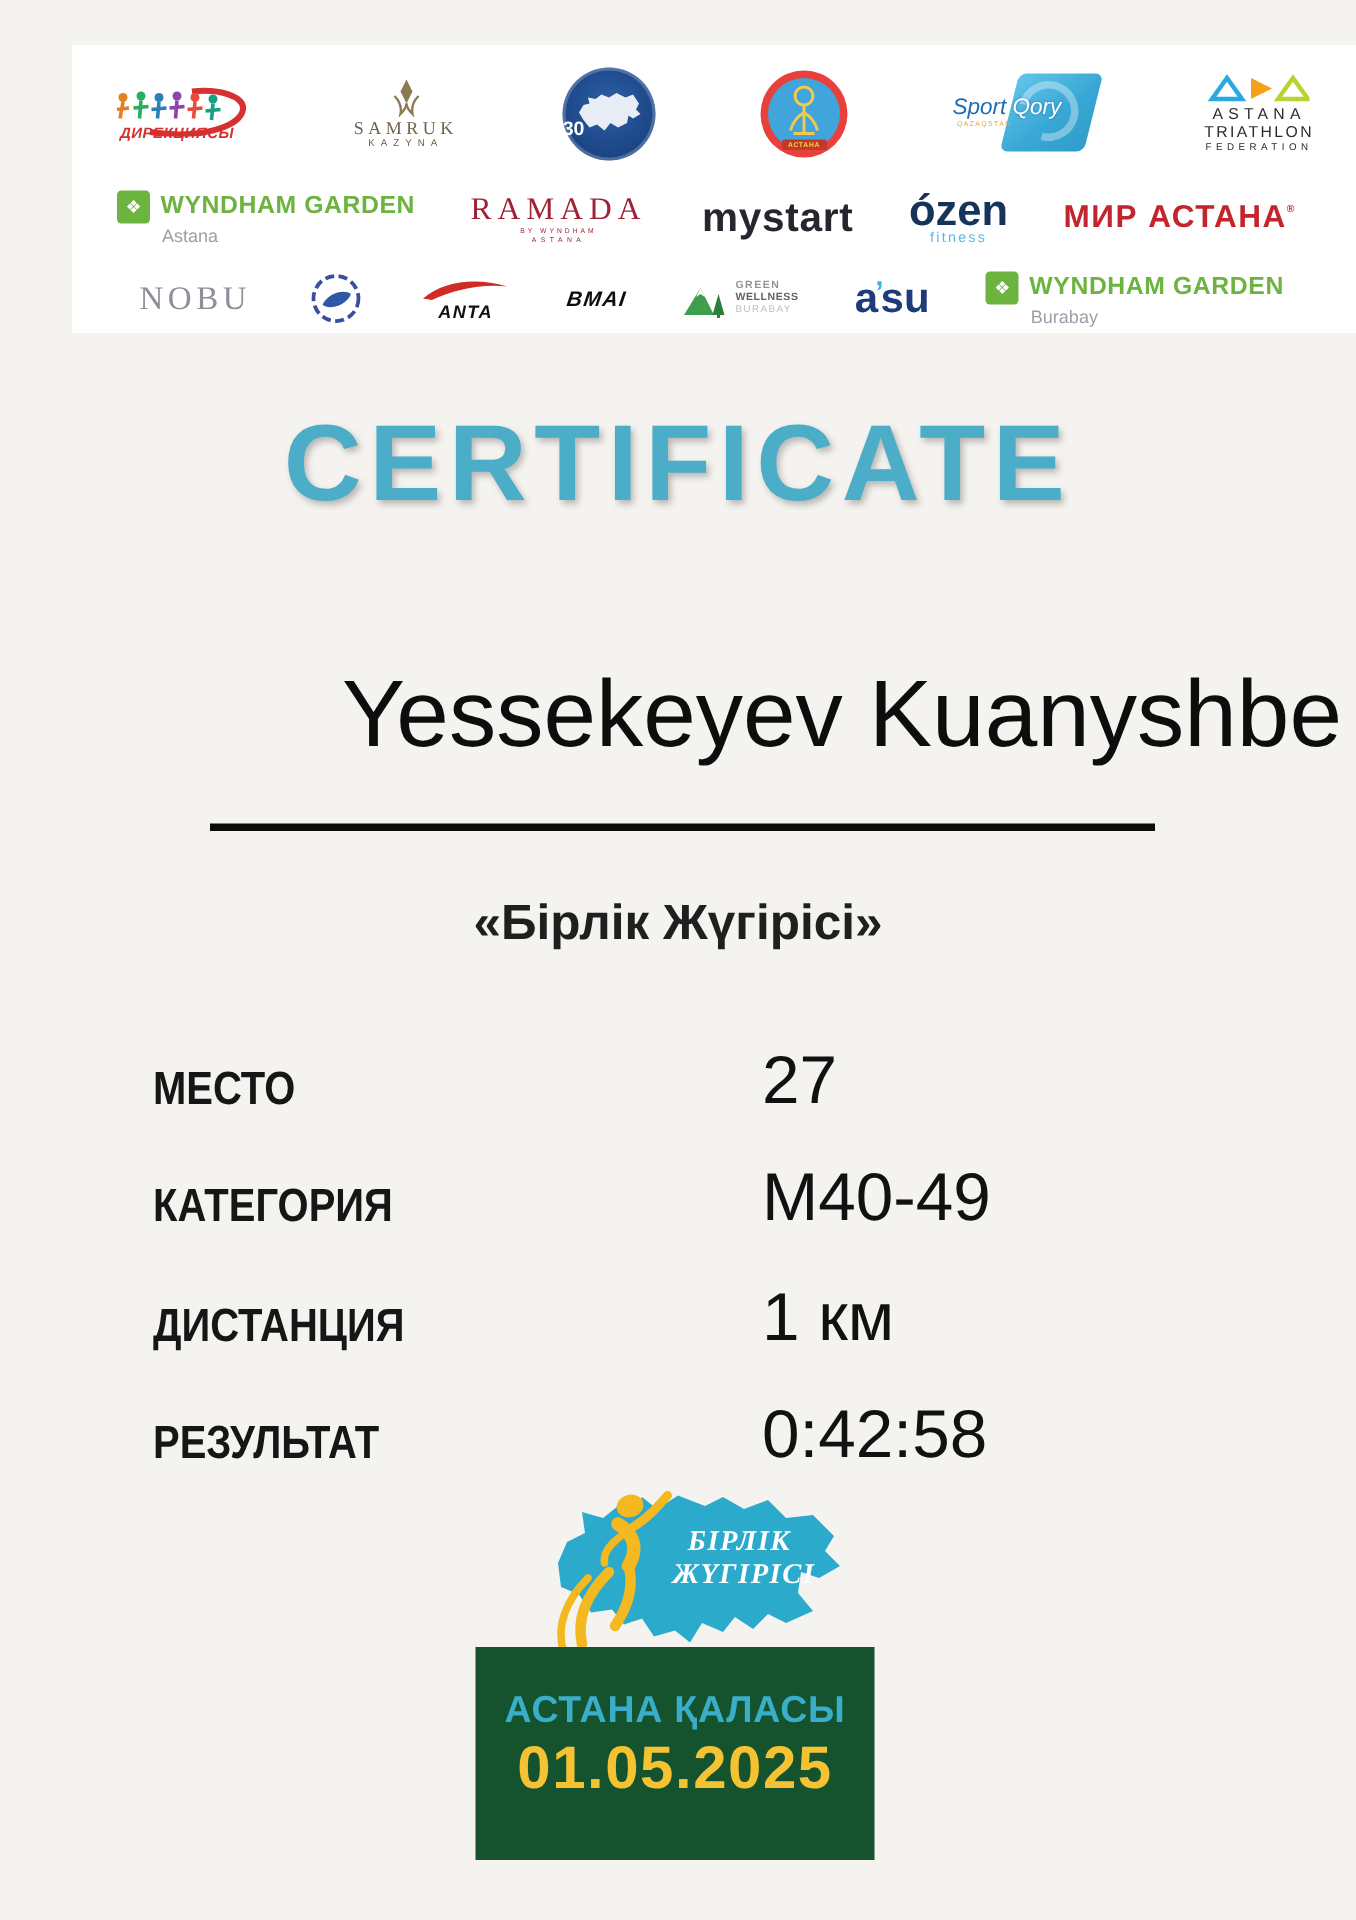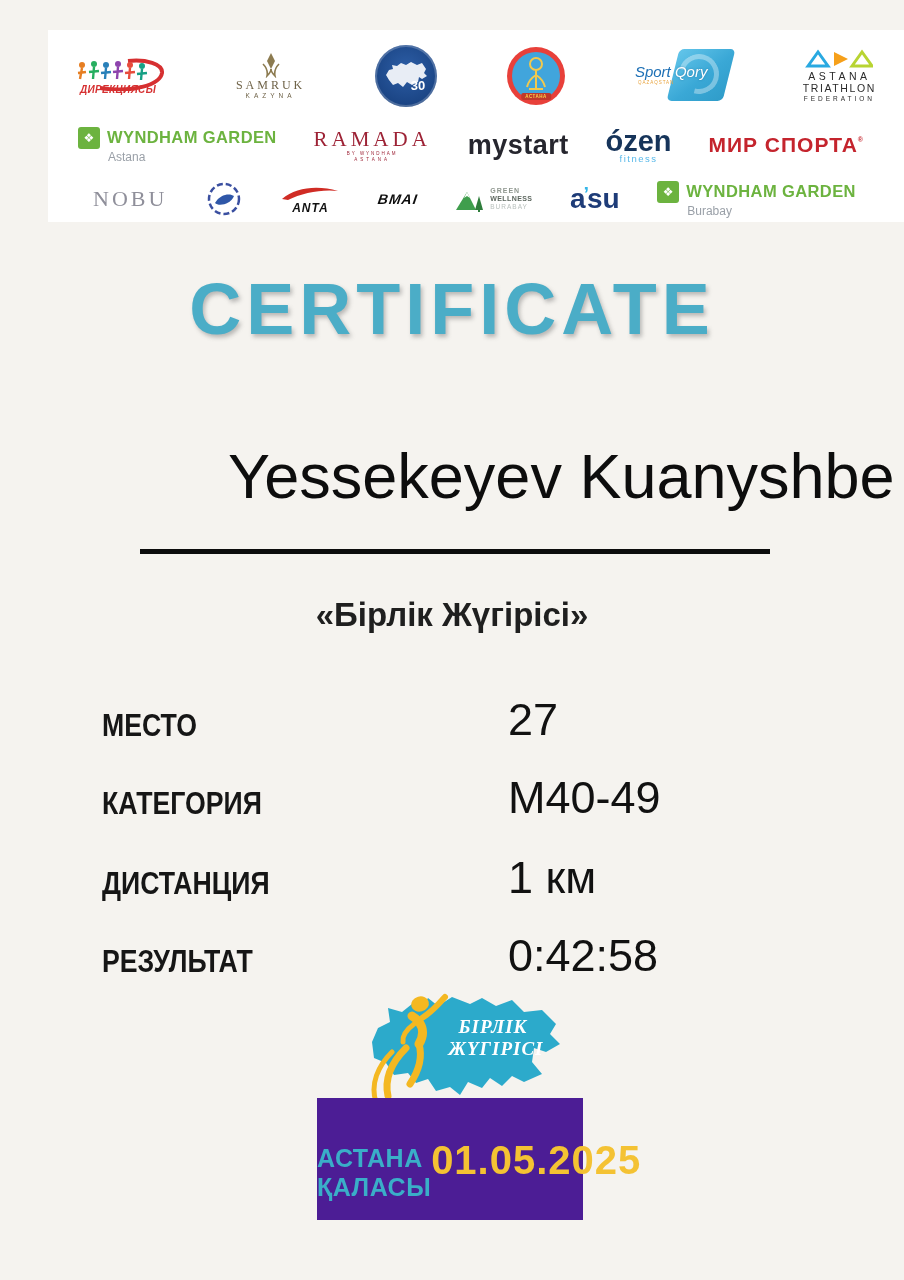--- a/index.html
+++ b/index.html
@@ -15,21 +15,21 @@
   .sprow3{height:50px;padding:0 48px 0 34px;margin-left:11px;}
   .logo{display:flex;flex-direction:column;align-items:center;line-height:1.05;}
 
   .direk-text{color:#d63031;font-weight:700;font-style:italic;font-size:10px;margin-top:-6px;letter-spacing:.3px;}
   .samruk-l1{font-family:"Liberation Serif",serif;font-size:12px;letter-spacing:3px;color:#6f6348;margin-top:1px;}
   .samruk-l2{font-size:6.5px;letter-spacing:4px;color:#6f6348;margin-top:1px;}
 
   .emb30{position:relative;width:62px;height:62px;border-radius:50%;
     background:radial-gradient(circle at 50% 40%,#2d5ea6 0%,#1b4585 70%,#143463 100%);
     box-shadow:inset 0 0 0 2px rgba(255,255,255,.22);display:flex;align-items:center;justify-content:center;}
-  .emb30 .num{position:absolute;bottom:14px;left:0;right:12px;text-align:right;color:#fff;font-weight:700;font-size:13px;}
+  .emb30 .num{position:absolute;bottom:14px;left:0;right:12px;text-align:left;color:#fff;font-weight:700;font-size:13px;}
 
   .astana-emb{position:relative;width:58px;height:58px;border-radius:50%;background:#e8403a;}
   .astana-inner{position:absolute;left:5px;top:5px;width:48px;height:48px;border-radius:50%;background:#41a5dc;}
   .astana-banner{position:absolute;left:50%;bottom:5px;transform:translateX(-50%);
     background:#c0392b;color:#f8d549;font-size:4.5px;font-weight:700;padding:1px 4px;border-radius:2px;letter-spacing:.5px;}
 
   .sportqory{position:relative;width:98px;height:60px;}
   .sq-flag{position:absolute;right:4px;top:3px;width:56px;height:52px;border-radius:5px;
     background:linear-gradient(135deg,#63c5ea 0%,#3aa8d6 55%,#2f9cc9 100%);transform:skewX(-14deg);}
   .sq-swirl{position:absolute;right:14px;top:8px;width:30px;height:30px;border-radius:50%;
@@ -85,22 +85,22 @@
   .field-label{position:absolute;left:102px;font-size:31px;font-weight:700;color:#161616;
     transform:scaleX(.86);transform-origin:left center;white-space:nowrap;}
   .field-value{position:absolute;left:508px;font-size:45px;font-weight:400;color:#111;white-space:nowrap;}
   .fl0{top:708px;} .fv0{top:694px;}
   .fl1{top:786px;} .fv1{top:772px;}
   .fl2{top:866px;} .fv2{top:852px;}
   .fl3{top:944px;} .fv3{top:930px;text-align:center;}
 
   
   .event-logo{position:absolute;left:366px;top:992px;width:196px;height:112px;}
-  .date-panel{position:absolute;left:317px;top:1098px;width:266px;height:122px;background:#4c1d95;
-    display:flex;flex-direction:row;align-items:center;}
+  .date-panel{position:absolute;left:317px;top:1098px;width:266px;height:142px;background:#14532d;
+    display:flex;flex-direction:column;align-items:center;}
   .city-text{margin-top:28px;font-size:25px;font-weight:700;color:#3aaec8;letter-spacing:.5px;}
   .date-text{margin-top:2px;font-size:40px;font-weight:800;color:#f4c233;letter-spacing:1px;}
 </style>
 </head>
 <body>
 
 <div class="page">
 
   <div class="sponsor-panel">
 
@@ -189,21 +189,21 @@
       <div class="logo">
         <div class="mystart-text">mystart</div>
       </div>
 
       <div class="logo">
         <div class="ozen-brand">ózen</div>
         <div class="ozen-sub">fitness</div>
       </div>
 
       <div class="logo">
-        <div class="mir-text"><span>МИР СПОРТА</span><span class="mir-mark">®</span></div>
+        <div class="mir-text"><span>МИР АСТАНА</span><span class="mir-mark">®</span></div>
       </div>
     </div>
 
     <div class="sprow sprow3">
 
       <div class="logo">
         <div class="nobu-text">NOBU</div>
       </div>
 
       <div class="logo">

